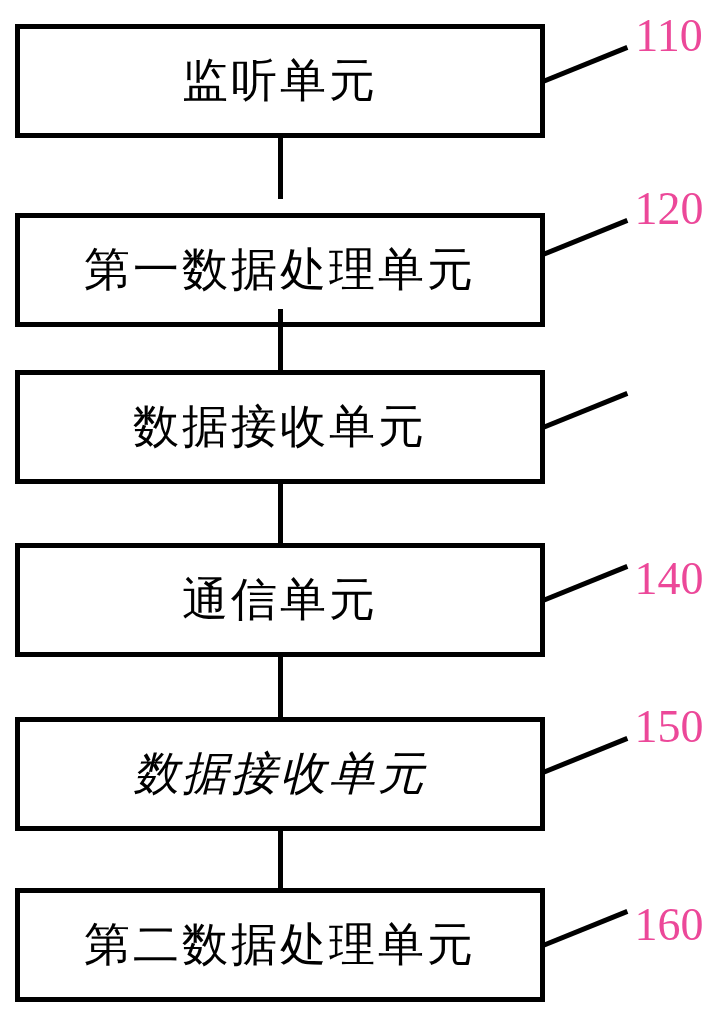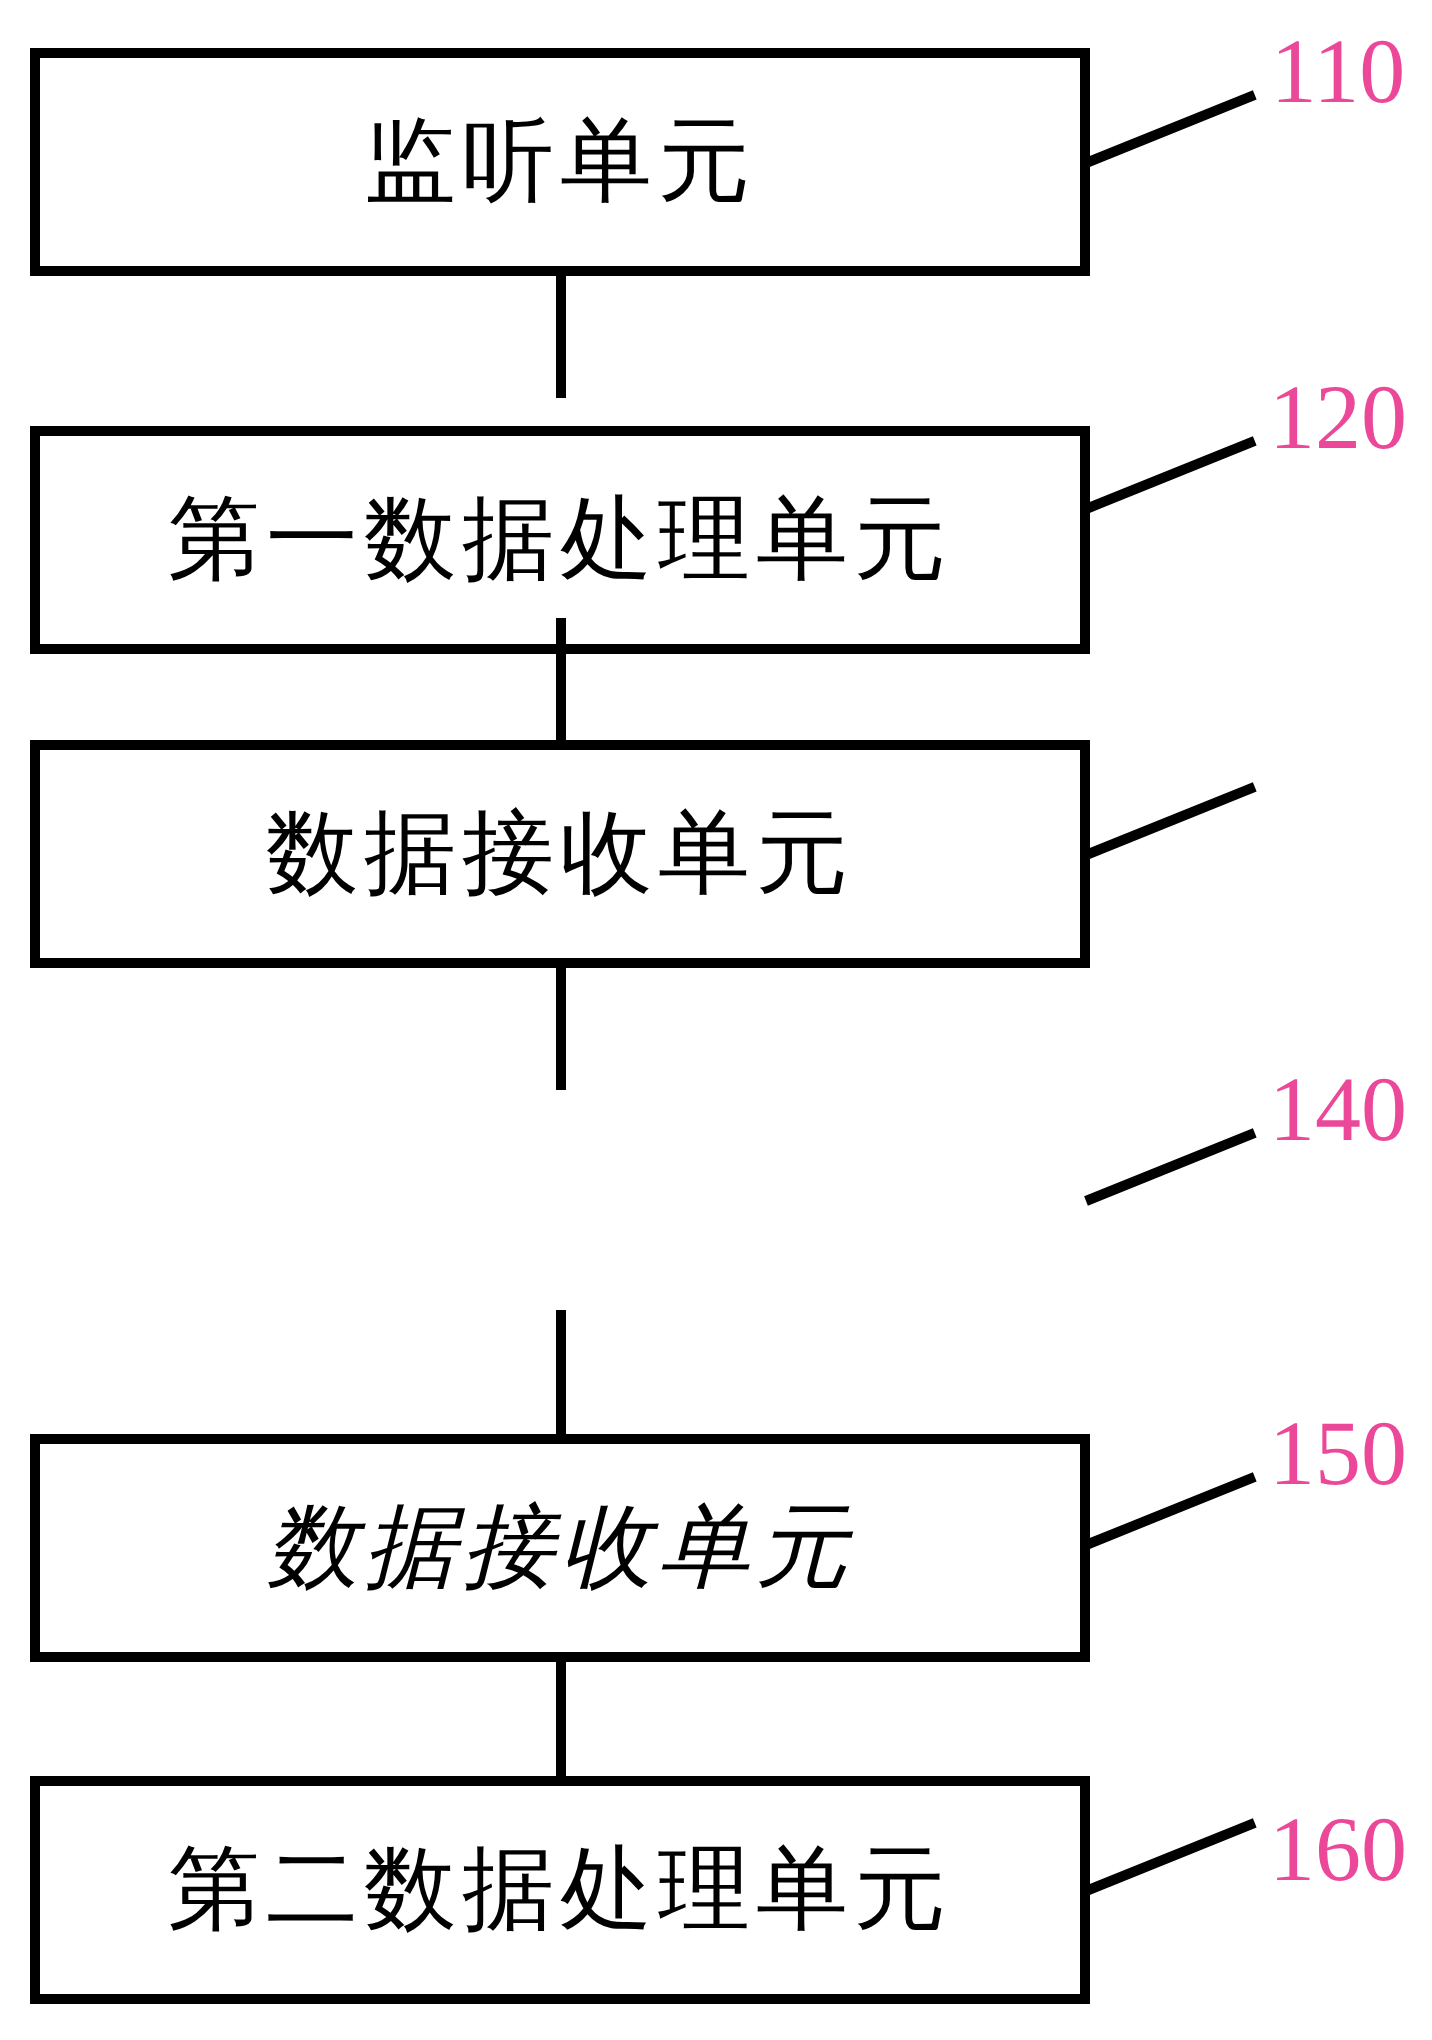--- a/index.html
+++ b/index.html
@@ -54,21 +54,21 @@
   .connector {
     position: absolute;
     left: 278px;
     width: 5px;
     background: #000000;
   }
   
   .box-0 { top: 24px; font-family: Liberation Serif, serif; }  .ref-0 { top: 13px; }  .lead-0 { top: 79px; }
   .box-1 { top: 197px; margin-top: 16px; } .ref-1 { top: 186px; } .lead-1 { top: 252px; }
   .box-2 { top: 370px; } .ref-2 { top: 359px; } .lead-2 { top: 425px; }
-  .box-3 { top: 543px; } .ref-3 { top: 532px; } .lead-3 { top: 598px; }
+  .box-3 { top: 543px; } .ref-3 { top: 556px; } .lead-3 { top: 598px; }
   .box-4 { top: 717px; font-style: italic; } .ref-4 { top: 704px; } .lead-4 { top: 770px; }
   .box-5 { top: 888px; } .ref-5 { top: 886px; margin-top: 16px; } .lead-5 { top: 943px; }
   .conn-0 { top: 136px; height: 63px; }
   .conn-1 { top: 309px; height: 63px; }
   .conn-2 { top: 482px; height: 63px; }
   .conn-3 { top: 655px; height: 62px; }
   .conn-4 { top: 827px; height: 63px; }
 </style>
 </head>
 <body>
@@ -88,20 +88,23 @@
   <div class="leader lead-1"></div>
   <div class="ref-num ref-1">120</div>
   <div class="connector conn-1"></div>
 
   <div class="unit-box box-2">
     <span class="unit-label">数据接收单元</span>
   </div>
   <div class="leader lead-2"></div>
   <div class="connector conn-2"></div>
 
+  <div class="unit-box box-3">
+    <span class="unit-label">通信单元</span>
+  </div>
   <div class="leader lead-3"></div>
   <div class="ref-num ref-3">140</div>
   <div class="connector conn-3"></div>
 
   <div class="unit-box box-4">
     <span class="unit-label">数据接收单元</span>
   </div>
   <div class="leader lead-4"></div>
   <div class="ref-num ref-4">150</div>
   <div class="connector conn-4"></div>

